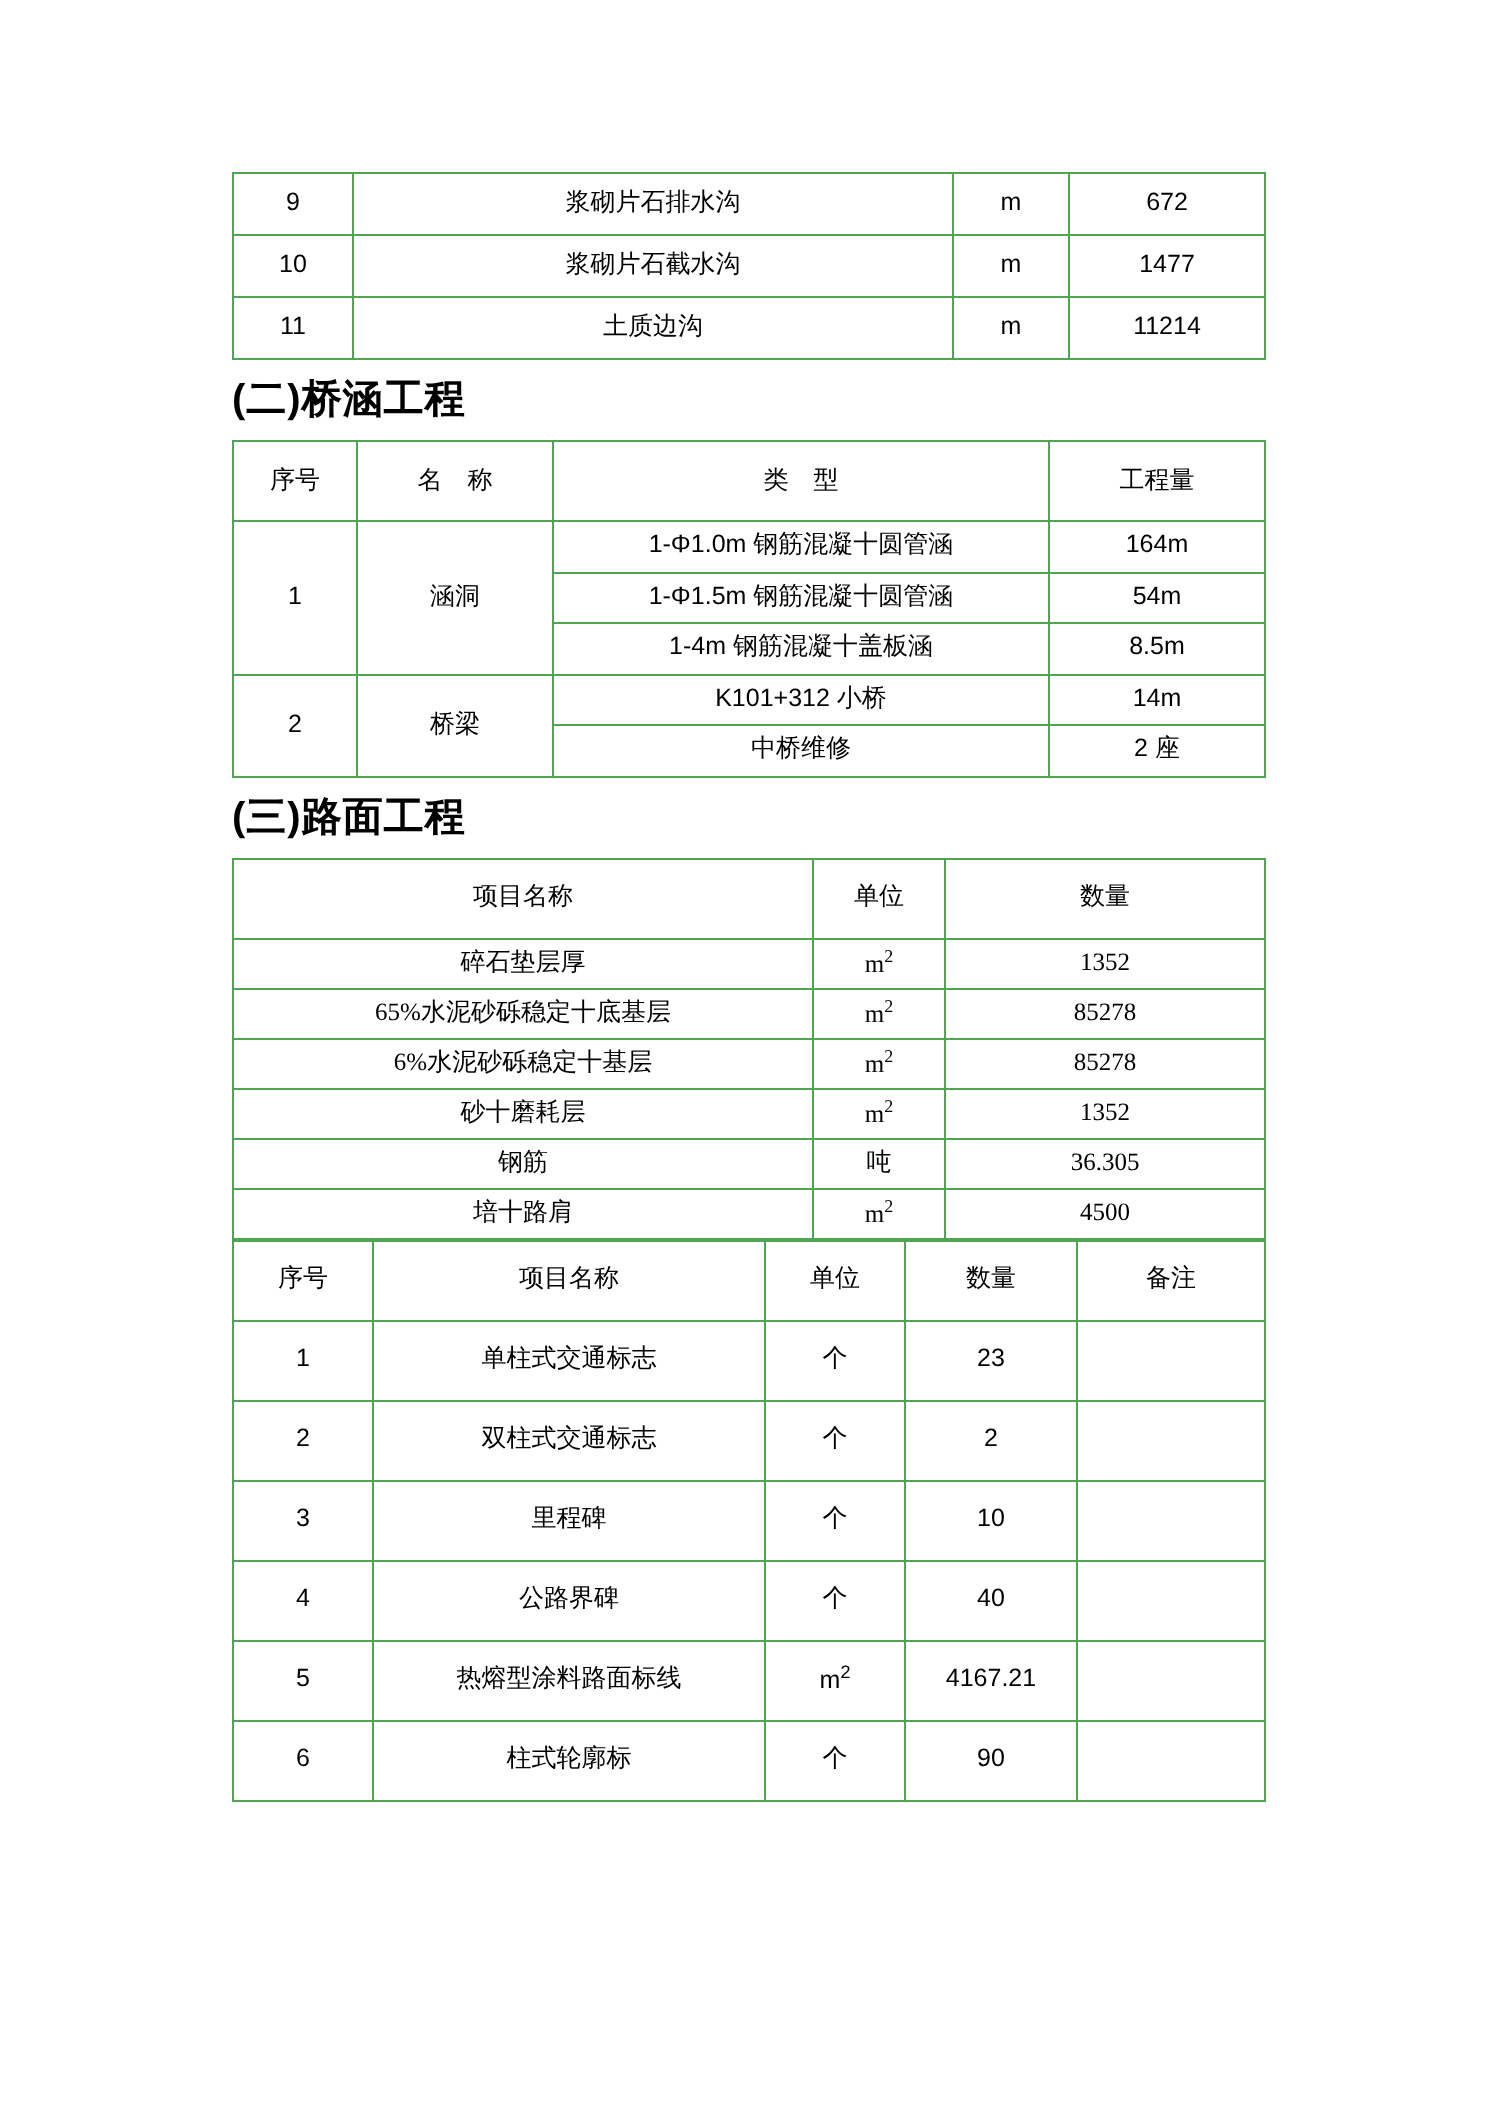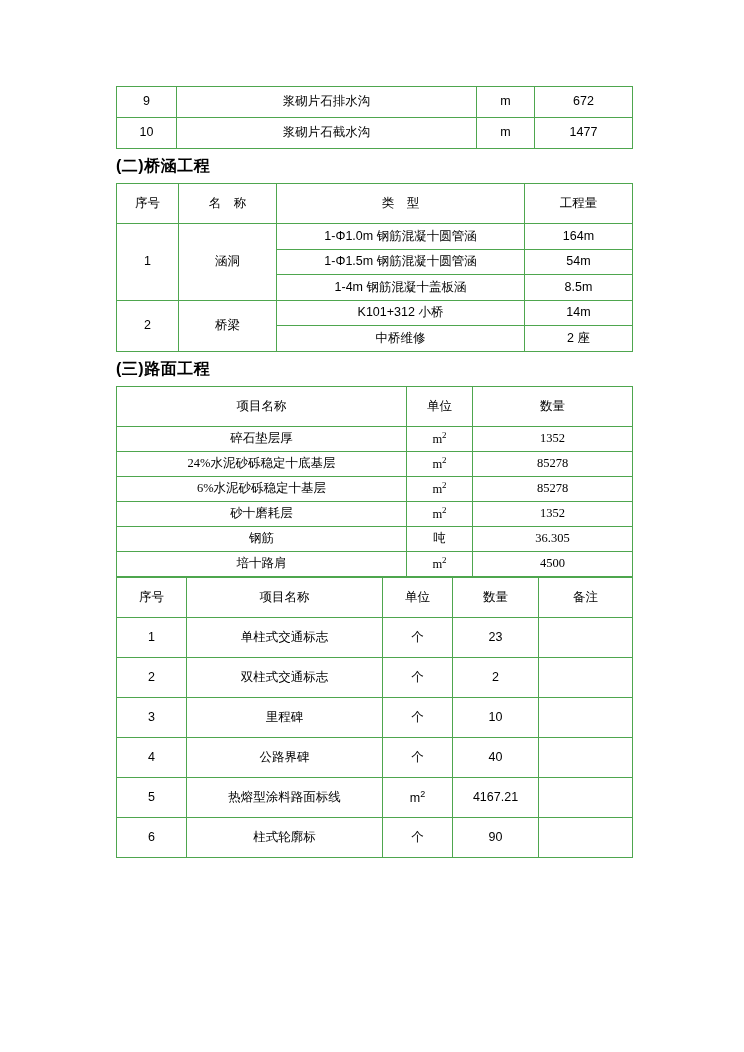--- a/index.html
+++ b/index.html
@@ -42,21 +42,21 @@
     font-weight: normal;
     padding: 0;
     line-height: 1.1;
   }
   .h-tall { height: 31px; }
   .h-mid { height: 25.5px; }
   .h-small { height: 25px; font-family: Liberation Serif, serif; }
   .h-row40 { height: 40px; }
   .hdr { font-weight: bold; }
   .section-title {
-    font-size: 16px;
+    font-size: 20px;
     font-weight: bold;
     margin: 6px 0 6px 0;
     line-height: 1.4;
     letter-spacing: 0.5px;
   }
   .sup { font-size: 9px; vertical-align: super; }
   .nowrap { white-space: nowrap; }
 </style>
 </head>
 <body>
@@ -77,20 +77,26 @@
           <td>浆砌片石排水沟</td>
           <td>m</td>
           <td>672</td>
         </tr>
         <tr class="h-tall">
           <td>10</td>
           <td>浆砌片石截水沟</td>
           <td>m</td>
           <td>1477</td>
         </tr>
+        <tr class="h-tall">
+          <td>11</td>
+          <td>土质边沟</td>
+          <td>m</td>
+          <td>11214</td>
+        </tr>
       </tbody>
     </table>
 
     <div class="section-title">(二)桥涵工程</div>
 
     <table class="doc">
       <colgroup>
         <col style="width:62px">
         <col style="width:98px">
         <col style="width:248px">
@@ -143,21 +149,21 @@
           <th class="hdr">项目名称</th>
           <th class="hdr">单位</th>
           <th class="hdr">数量</th>
         </tr>
         <tr class="h-small">
           <td>碎石垫层厚</td>
           <td>m<span class="sup">2</span></td>
           <td>1352</td>
         </tr>
         <tr class="h-small">
-          <td>24%水泥砂砾稳定十底基层</td>
+          <td>65%水泥砂砾稳定十底基层</td>
           <td>m<span class="sup">2</span></td>
           <td>85278</td>
         </tr>
         <tr class="h-small">
           <td>6%水泥砂砾稳定十基层</td>
           <td>m<span class="sup">2</span></td>
           <td>85278</td>
         </tr>
         <tr class="h-small">
           <td>砂十磨耗层</td>

